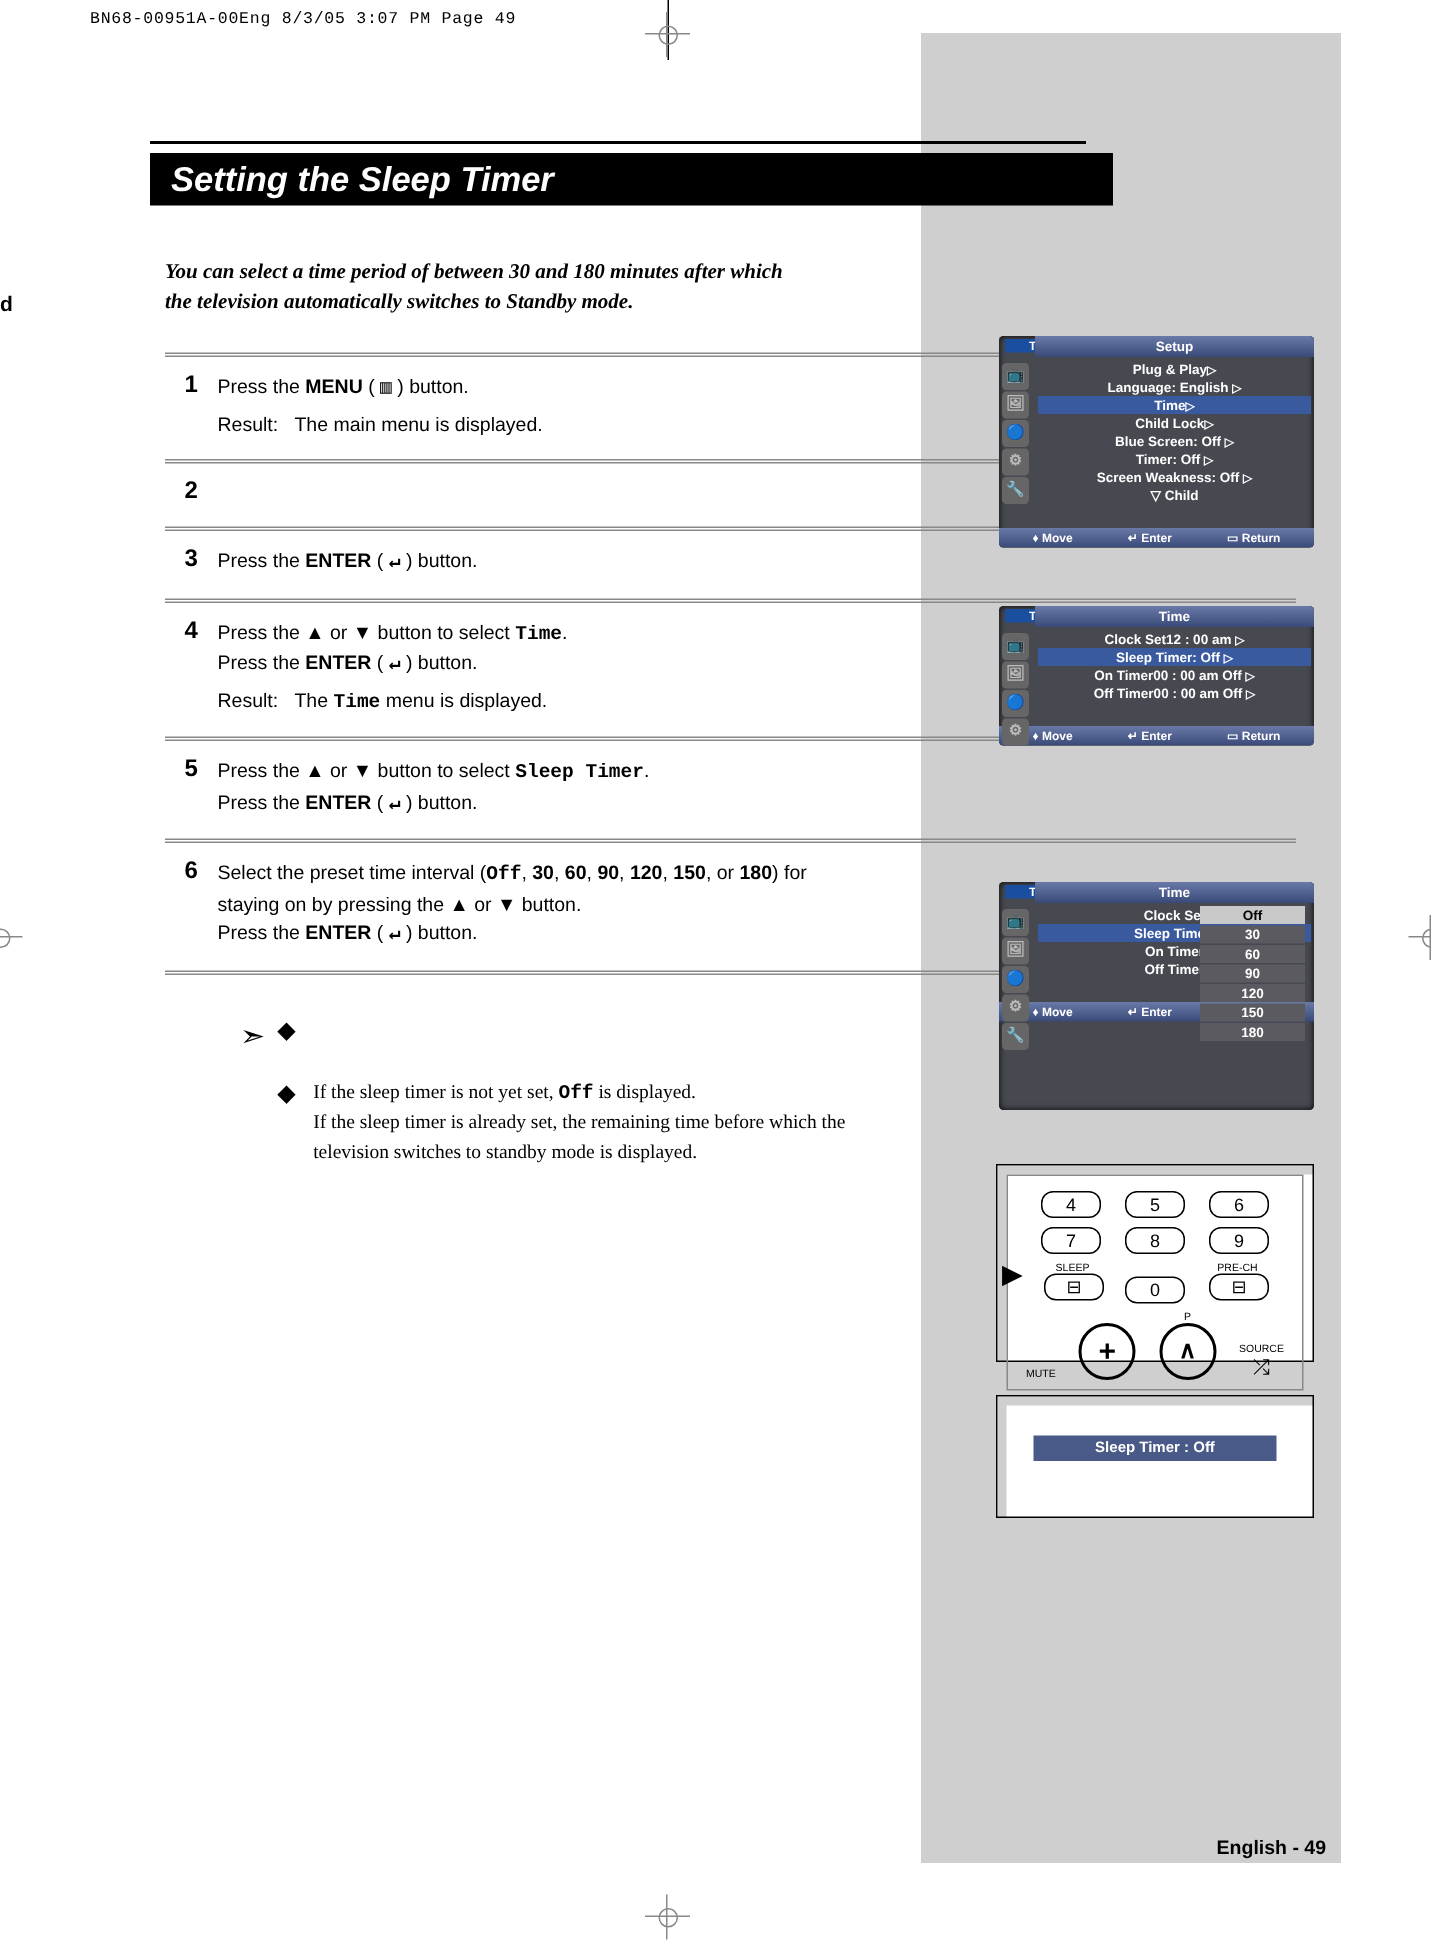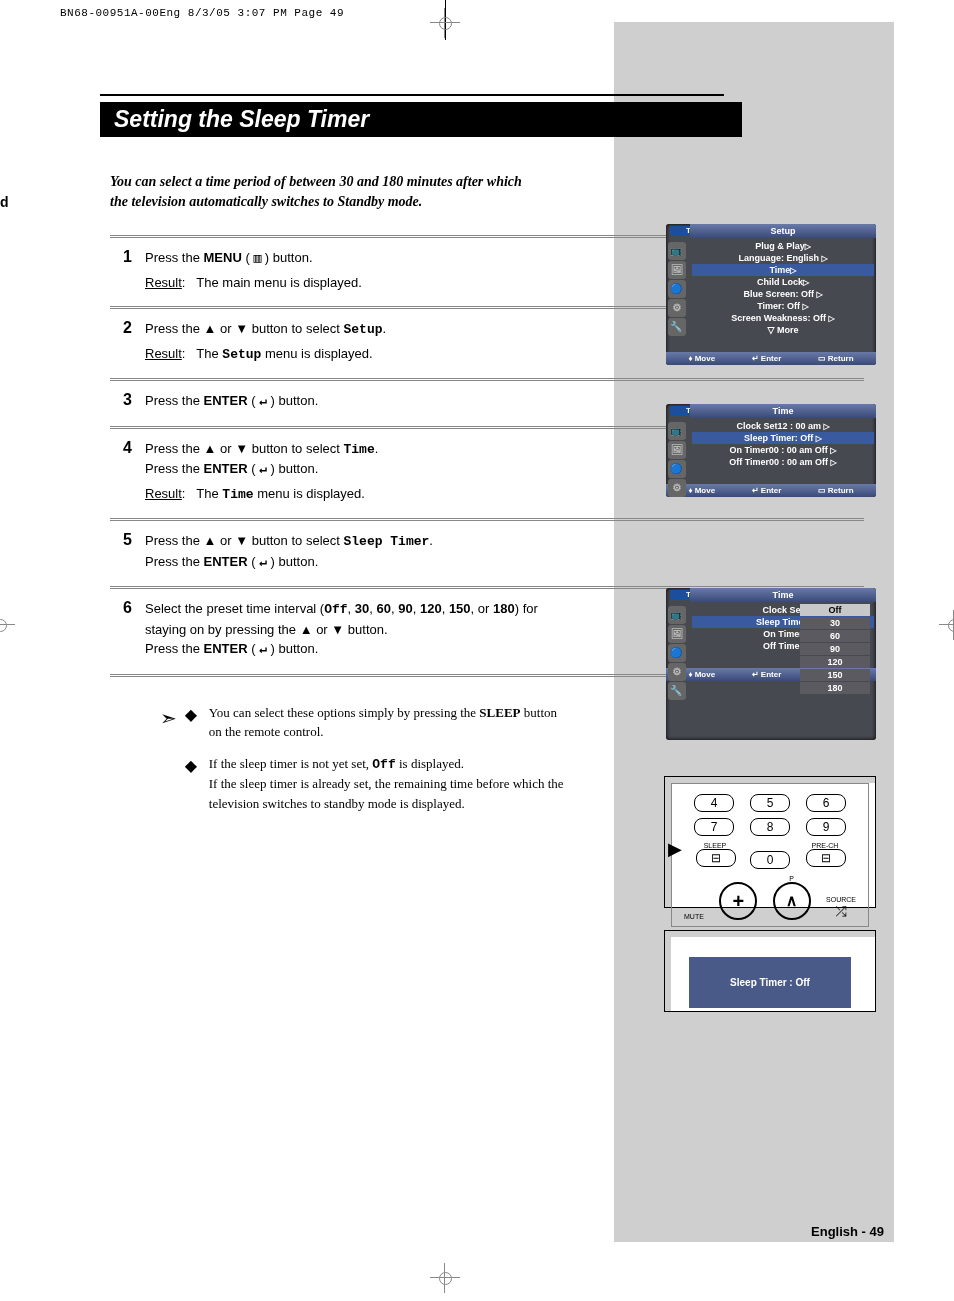--- a/index.html
+++ b/index.html
@@ -10,21 +10,21 @@
 .content { position:absolute; left:100px; top:96px; right:80px; }
 .title-box { background:#000; color:#fff; padding:6px 14px; margin-top:4px; display:inline-block; min-width:614px;}
 .title-box h1 { margin:0; font:italic bold 23px/1 Arial; }
 .rule { border-top:1px solid #000; margin-top:-2px; }
 .intro { font:italic bold 14px/1.4 Georgia, serif; margin:36px 10px 24px 10px; max-width:430px; }
 .steps { margin:0 10px; }
 .step { border-top:3px double #888; padding:10px 0 14px 0; display:flex; }
 .step.last { border-bottom:3px double #888; }
 .num { width:35px; font:bold 16px Arial; text-align:center; flex:none; }
 .body { font:13px/1.5 Arial; max-width:400px; }
-.body .res { text-decoration:underline; display:inline-block; margin:4px 0 0 0;text-align:right; }
+.body .res { display:inline-block; margin:4px 0 0 0;text-align:right; }
 .mono { font-family:"Courier New", monospace; font-weight:bold; }
 .tri { display:inline-block; }
 .notes { margin:26px 0 0 60px; font:13px/1.5 Georgia, serif; max-width:410px; }
 .note-row { display:flex; margin-bottom:12px; }
 .note-icon { width:24px; flex:none; font-size:16px; }
 .pointer { font-size:20px; margin-right:8px;}
 .panel { position:absolute; width:210px; background:#474950; border-radius:3px; box-shadow:0 0 4px #000 inset; color:#fff; font:bold 9px Arial; overflow:hidden; }
 .panel .hdr { background:linear-gradient(#6a7aa8,#3a4a78); padding:2px 0; text-align:center; position:relative; margin:0 0 0 24px;}
 .panel .hdr-tv { position:absolute; left:4px; top:2px; background:#1a4fa0; padding:0 16px; font-size:8px; }
 .panel .icons-col { position:absolute; left:2px; top:18px; width:20px; }
@@ -38,21 +38,21 @@
 .opts div { background:#5a5a60; margin-bottom:1px; text-align:center; padding:1px 0; font-size:9px;}
 .opts div.osel { background:#c8c8c8; color:#000; }
 .remote { position:absolute; width:210px; border:1px solid #000; background:#fff; box-shadow:6px 6px 0 #cfcfcf inset; }
 .remote-inner { margin:6px; border:1px solid #888; padding:10px 6px 6px 6px; position:relative;}
 .key-row { display:flex; justify-content:center; gap:16px; margin-bottom:6px;}
 .key { width:38px; height:16px; border:1px solid #000; border-radius:8px; font:12px/16px Arial; text-align:center; }
 .small-lbl { font:7px Arial; text-align:center; }
 .circle { width:34px; height:34px; border:2px solid #000; border-radius:50%; text-align:center; font:bold 20px/34px Arial; }
 .hl-arrow { position:absolute; left:-4px; font-size:18px; }
 .sleep-onscreen { position:absolute; width:210px; border:1px solid #000; background:#fff; box-shadow:6px 6px 0 #cfcfcf inset; height:80px; }
-.sleep-inner { margin:26px 24px; background:#4a5a88; color:#fff; font:bold 10px Arial; text-align:center; padding:20px 0; }
+.sleep-inner { margin:26px 24px; background:#4a5a88; color:#fff; font:bold 10px Arial; text-align:center; padding:3px 0; }
 .pager { position:absolute; right:70px; bottom:62px; font:bold 13px Arial;padding-left:20px; }
 .edge-d { position:absolute; left:0; top:194px; font:bold 14px Arial; }
 .cross { position:absolute; width:30px; height:30px; }
 .cross::before, .cross::after { content:""; position:absolute; background:#888; }
 .cross::before { left:14px; top:0; width:1px; height:30px; }
 .cross::after { top:14px; left:0; height:1px; width:30px; }
 .cross .o { position:absolute; left:9px; top:9px; width:11px; height:11px; border:1px solid #888; border-radius:50%; }
 </style>
 </head>
 <body>
@@ -76,21 +76,20 @@
 
     <div class="intro">You can select a time period of between 30 and 180 minutes after which the television automatically switches to Standby mode.</div>
 
     <div class="steps" id="steps">
         <div class="step">
           <div class="num">1</div>
           <div class="body">Press the <b>MENU</b> ( <span class="mono">▥</span> ) button.<br><span class="res">Result</span>: &nbsp;&nbsp;The main menu is displayed.</div>
         </div>
         <div class="step">
           <div class="num">2</div>
-          <div class="body">Press the <span class="tri">▲</span> or <span class="tri">▼</span> button to select <span class="mono">Setup</span>.<br><span class="res">Result</span>: &nbsp;&nbsp;The <span class="mono">Setup</span> menu is displayed.</div>
         </div>
         <div class="step">
           <div class="num">3</div>
           <div class="body">Press the <b>ENTER</b> ( <span class="mono">↵</span> ) button.</div>
         </div>
         <div class="step">
           <div class="num">4</div>
           <div class="body">Press the <span class="tri">▲</span> or <span class="tri">▼</span> button to select <span class="mono">Time</span>.<br>Press the <b>ENTER</b> ( <span class="mono">↵</span> ) button.<br><span class="res">Result</span>: &nbsp;&nbsp;The <span class="mono">Time</span> menu is displayed.</div>
         </div>
         <div class="step">
@@ -100,21 +99,20 @@
         <div class="step last">
           <div class="num">6</div>
           <div class="body">Select the preset time interval (<span class="mono">Off</span>, <b>30</b>, <b>60</b>, <b>90</b>, <b>120</b>, <b>150</b>, or <b>180</b>) for staying on by pressing the <span class="tri">▲</span> or <span class="tri">▼</span> button.<br>Press the <b>ENTER</b> ( <span class="mono">↵</span> ) button.</div>
         </div>
       </div>
 
     <div class="notes">
       <div class="note-row">
         <div class="pointer">➣</div>
         <div class="note-icon">◆</div>
-        <div id="note1">You can select these options simply by pressing the <b>SLEEP</b> button on the remote control.</div>
       </div>
       <div class="note-row">
         <div class="pointer" style="visibility:hidden">➣</div>
         <div class="note-icon">◆</div>
         <div id="note2">If the sleep timer is not yet set, <span class="mono">Off</span> is displayed.<br>If the sleep timer is already set, the remaining time before which the television switches to standby mode is displayed.</div>
       </div>
     </div>
   </div>
 
   <div class="panel" id="osd1" style="right:78px; top:224px;">
@@ -150,21 +148,21 @@
         </div>
         <div class="row">
           <span>Timer</span>
           <span>: Off <span class="arw">▷</span></span>
         </div>
         <div class="row">
           <span>Screen Weakness</span>
           <span>: Off <span class="arw">▷</span></span>
         </div>
         <div class="row">
-          <span>▽ More</span>
+          <span>▽ Child</span>
           <span> <span class="arw"></span></span>
         </div>
       </div>
       <div class="ftr">
         <span>♦ Move</span>
         <span>↵ Enter</span>
         <span>▭ Return</span>
       </div>
     </div>
   <div class="panel" id="osd2" style="right:78px; top:404px;">

